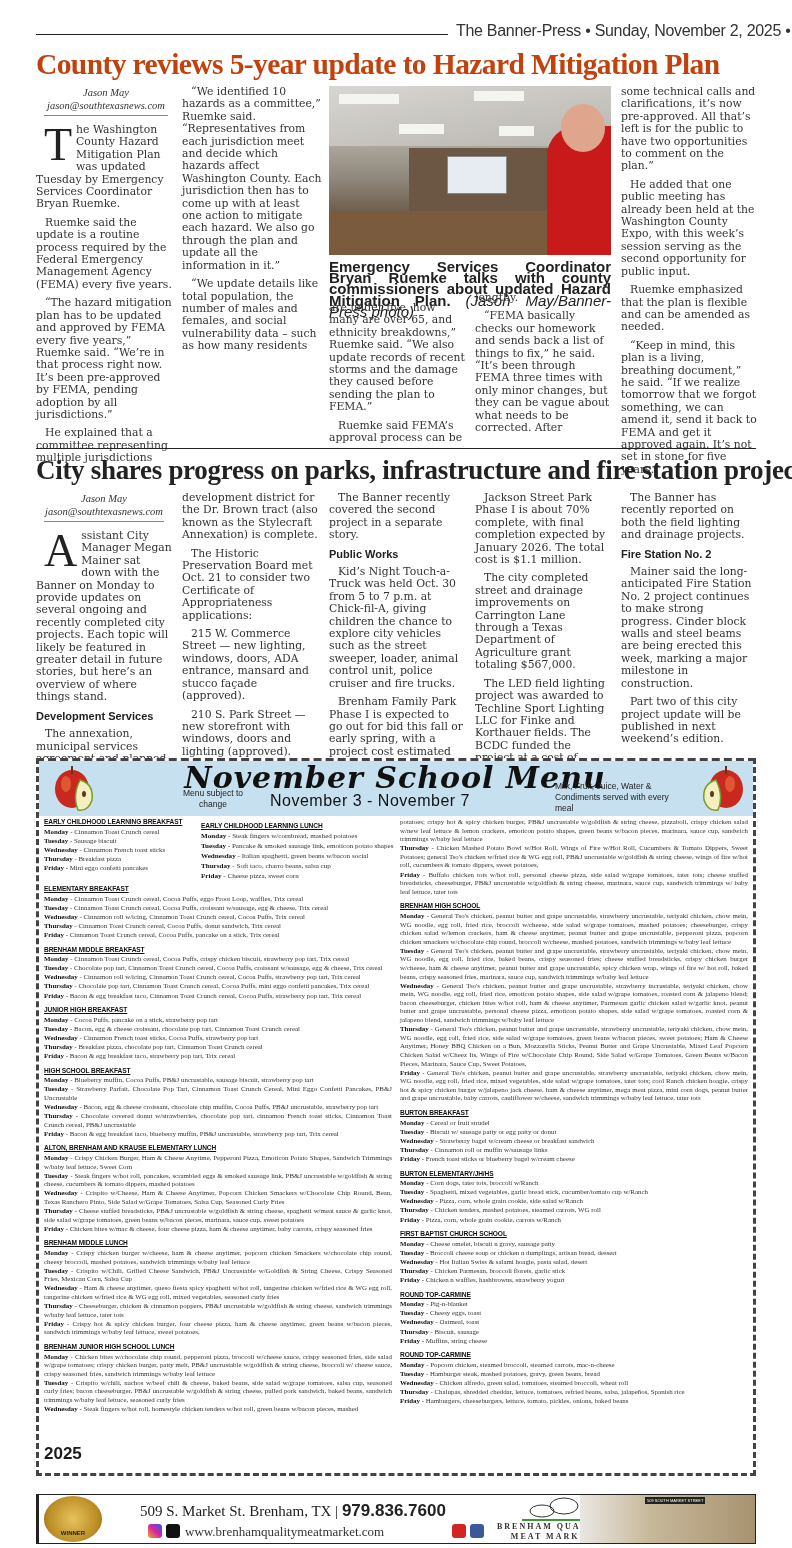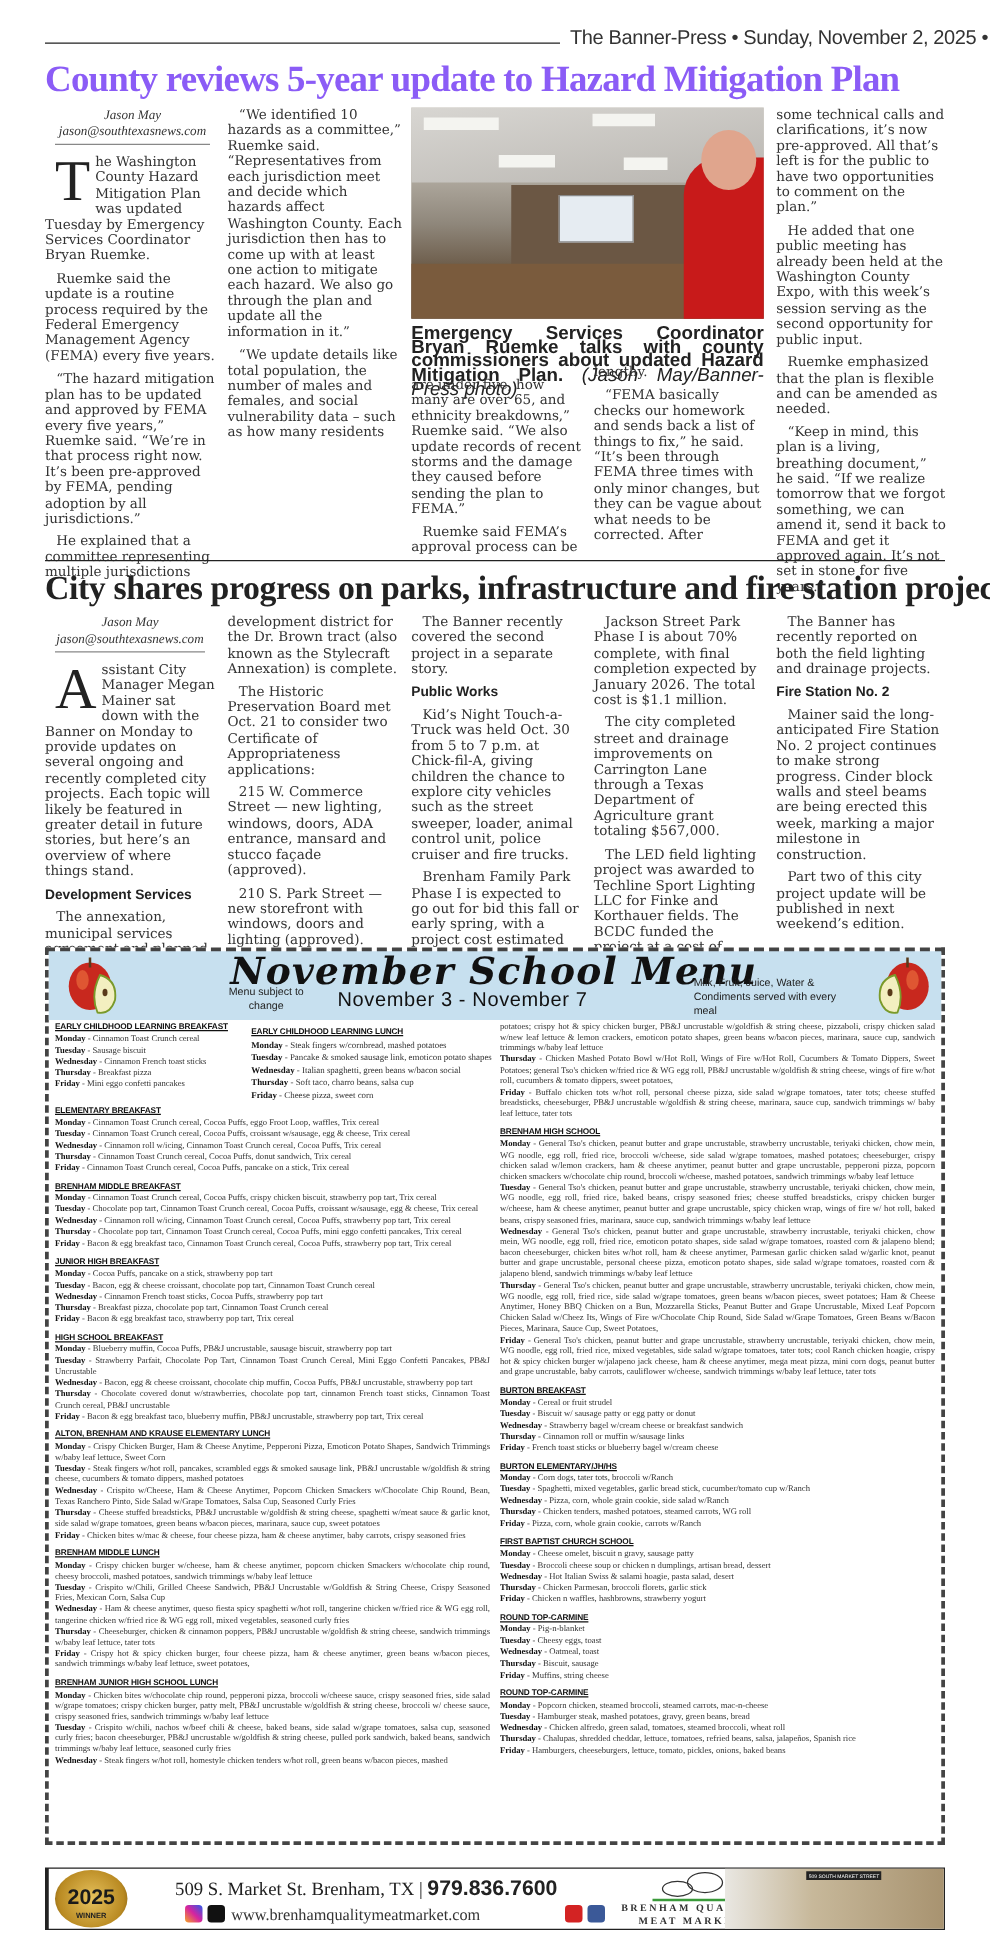--- a/index.html
+++ b/index.html
@@ -1,21 +1,21 @@
 <!DOCTYPE html>
 <html><head>
 <meta charset="utf-8">
 <style>
 *{box-sizing:border-box;margin:0;padding:0}
 body{width:792px;height:1548px;background:#fff;font-family:"DejaVu Serif",serif;color:#222;position:relative;overflow:hidden}
 .abs{position:absolute}
 .header-rule{left:36px;top:34px;width:412px;height:1px;background:#222}
 .header-text{left:456px;top:22px;font-family:"Liberation Sans",sans-serif;font-size:16px;color:#333;letter-spacing:-0.3px;white-space:nowrap}
 .header-text b{font-weight:bold}
-.headline1{left:36px;top:48px;font-family:"Liberation Serif",serif;font-weight:bold;font-size:29.5px;color:#8b5cf6;white-space:nowrap;letter-spacing:-0.6px}
+.headline1{left:36px;top:48px;font-family:"Liberation Serif",serif;font-weight:bold;font-size:29.5px;color:#c2410c;white-space:nowrap;letter-spacing:-0.6px}
 .headline2{left:36px;top:455px;font-family:"Liberation Serif",serif;font-size:27px;color:#222;white-space:nowrap;letter-spacing:-0.3px}
 .col{font-size:10.8px;line-height:12.4px;color:#333}
 .col p{margin-bottom:6px;text-indent:9px}
 .col p.noind{text-indent:0}
 .byline{text-align:center;font-family:"Liberation Serif",serif;font-style:italic;font-size:10.5px;line-height:13px;color:#333;border-bottom:1px solid #888;padding-bottom:3px;margin:0 8px 8px 8px}
 .dropcap{float:left;font-family:"Liberation Serif",serif;font-size:46px;line-height:38px;margin:2px 4px 0 8px;color:#222}
 .subhead{font-family:"Liberation Sans",sans-serif;font-weight:bold;font-size:11px;margin:6px 0 6px 0;color:#222}
 .photo{left:329px;top:86px;width:282px;height:169px;background:linear-gradient(180deg,#c9c5be 0%,#b4aea4 30%,#8f877b 55%,#6d5d4b 75%,#5a4634 100%);overflow:hidden}
 .photo .ceil{position:absolute;left:0;top:0;width:100%;height:60px;background:linear-gradient(170deg,#d8d6d2,#b9b6b1)}
 .photo .light{position:absolute;background:#f4f4f0;height:10px;width:60px}
@@ -41,21 +41,21 @@
 .mcol .sh{font-family:"Liberation Sans",sans-serif;font-weight:bold;font-size:6.6px;text-decoration:underline;color:#111;margin-bottom:1px;letter-spacing:-0.1px}
 .mcol .it{text-align:justify;margin-bottom:0.5px}
 .mcol .it b{color:#111}
 
 .ad{left:36px;top:1494px;width:720px;height:50px;border:1px solid #222;border-left-width:3px;background:#fff;overflow:hidden}
 .ad-address{left:140px;top:1501px;font-family:"Liberation Serif",serif;font-size:15px;color:#222;white-space:nowrap}
 .ad-address b{font-family:"Liberation Sans",sans-serif;font-weight:bold;font-size:17px}
 .ad-web{left:185px;top:1524px;font-family:"Liberation Serif",serif;font-size:13px;color:#333;white-space:nowrap}
 .ad-brand{left:495px;top:1522px;width:115px;text-align:center;font-family:"Liberation Serif",serif;font-weight:bold;font-size:8px;letter-spacing:2px;color:#333;line-height:10px}
 .badge{left:44px;top:1496px;width:58px;height:46px;border-radius:50%;background:radial-gradient(circle,#e7c25d 0%,#b98a22 70%,#6a4a10 100%)}
-.badge-text{left:44px;top:1508px;width:58px;text-align:center;font-family:"Liberation Sans",sans-serif;font-weight:bold;font-size:17px;color:#1a1a1a}
+.badge-text{left:44px;top:1444px;width:58px;text-align:left;font-family:"Liberation Sans",sans-serif;font-weight:bold;font-size:17px;color:#1a1a1a}
 .store{left:580px;top:1495px;width:175px;height:48px;background:linear-gradient(90deg,#e9e7e2 0%,#c7b89a 40%,#a89370 100%)}
 .icon-sq{width:14px;height:14px;border-radius:3px}
 </style>
 </head>
 <body>
 
 <div class="abs header-rule"></div>
 <div class="abs header-text">
   <span>The Banner-Press</span> • <span>Sunday, November 2, 2025</span> • <b>Page 7A</b>
 </div>

